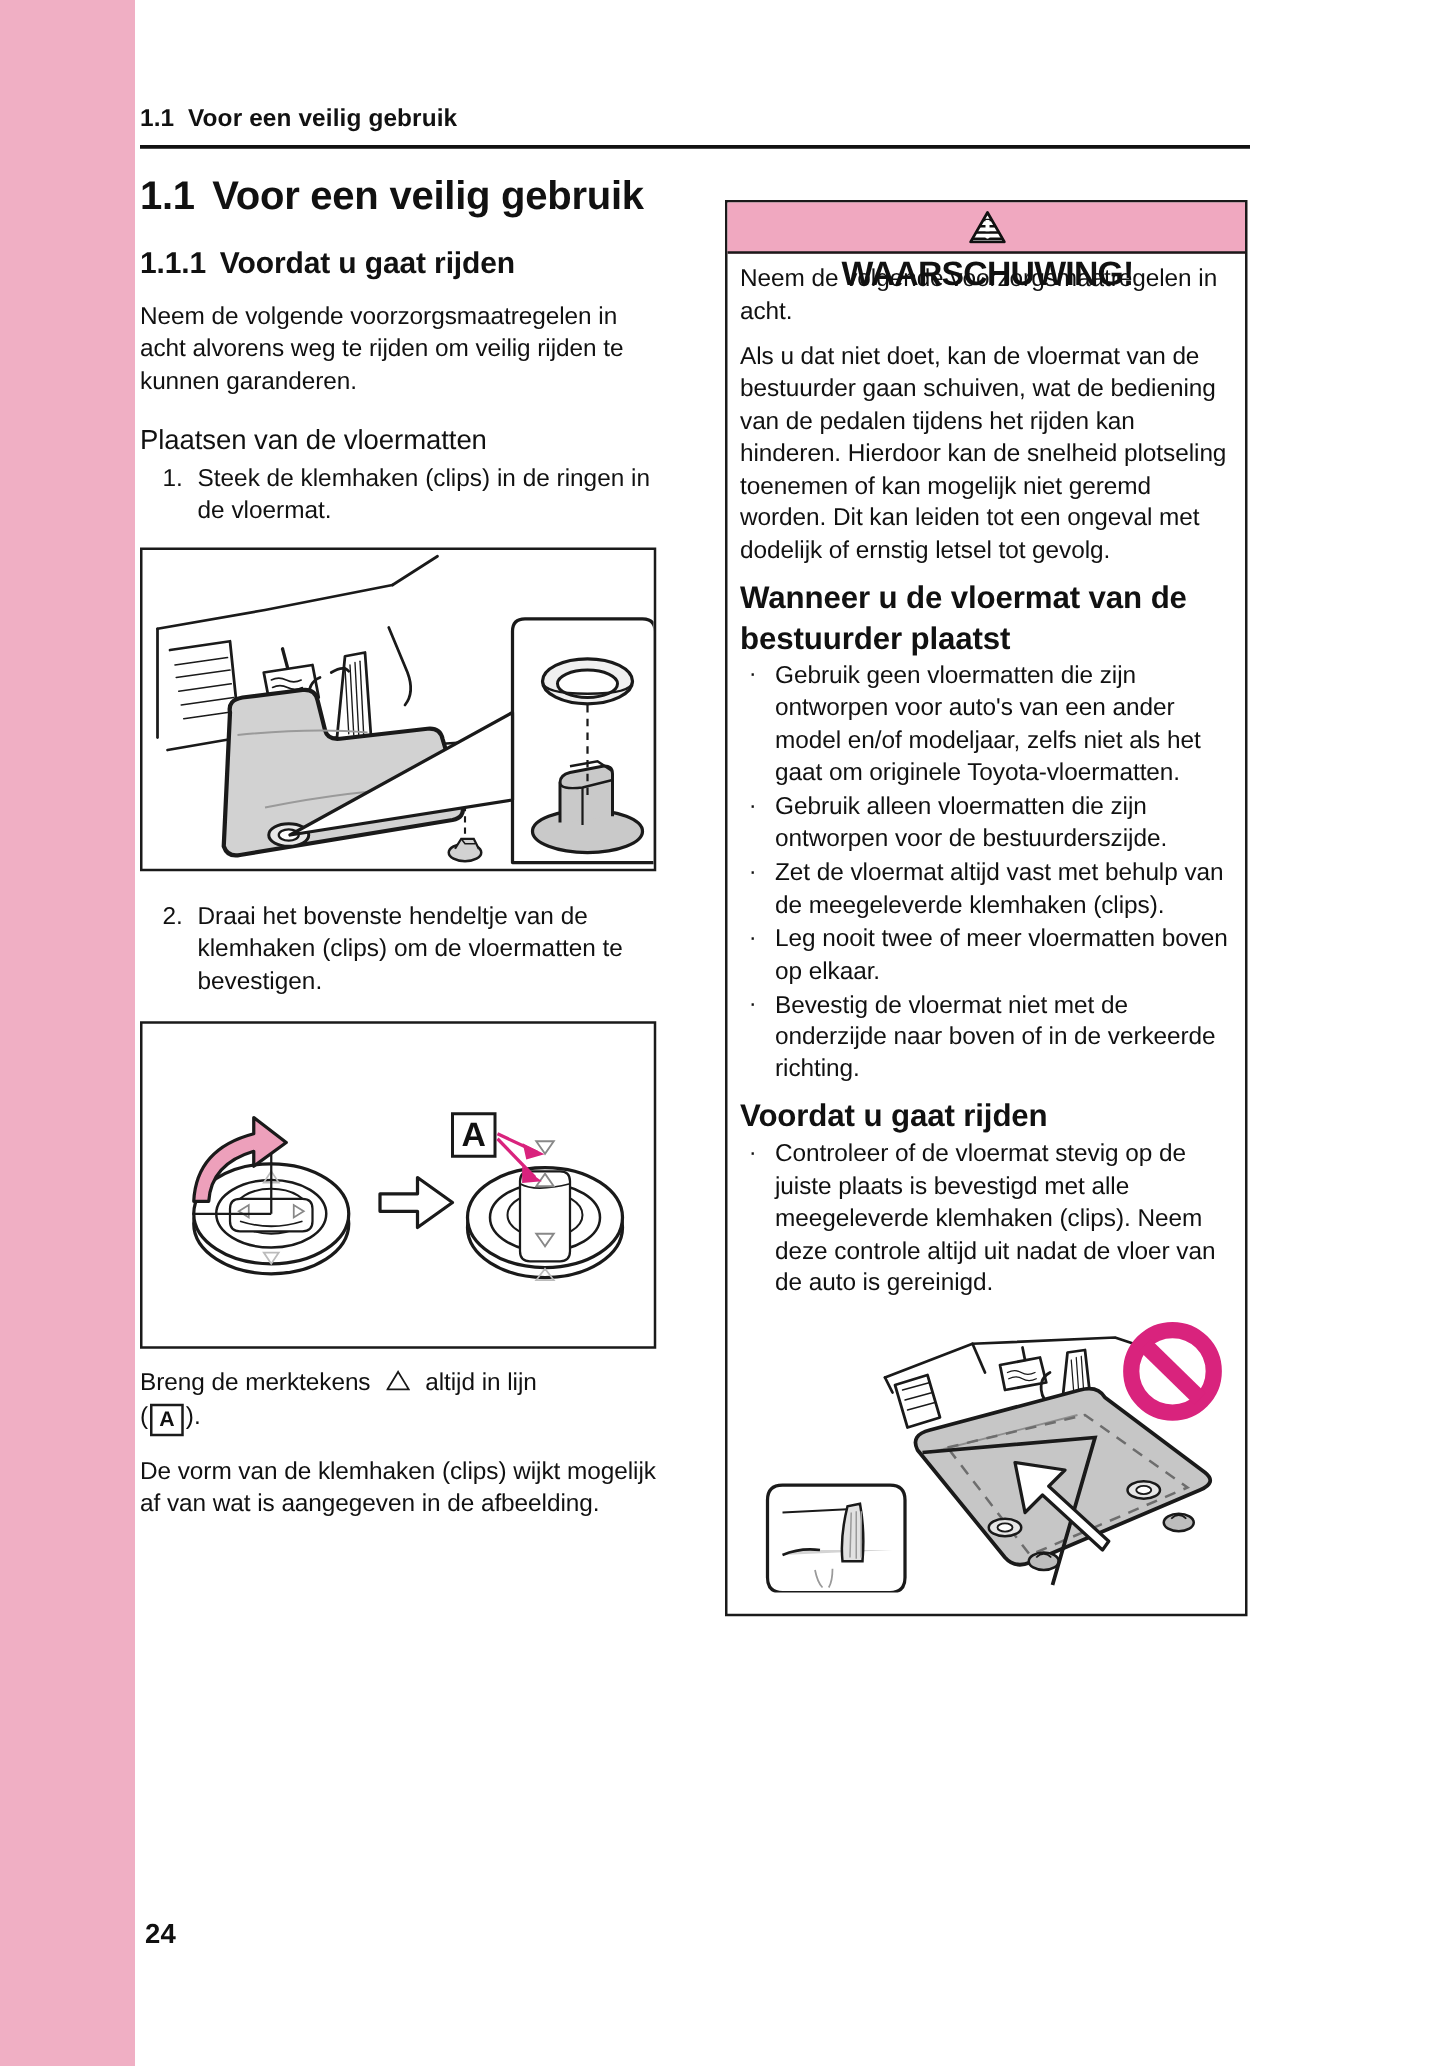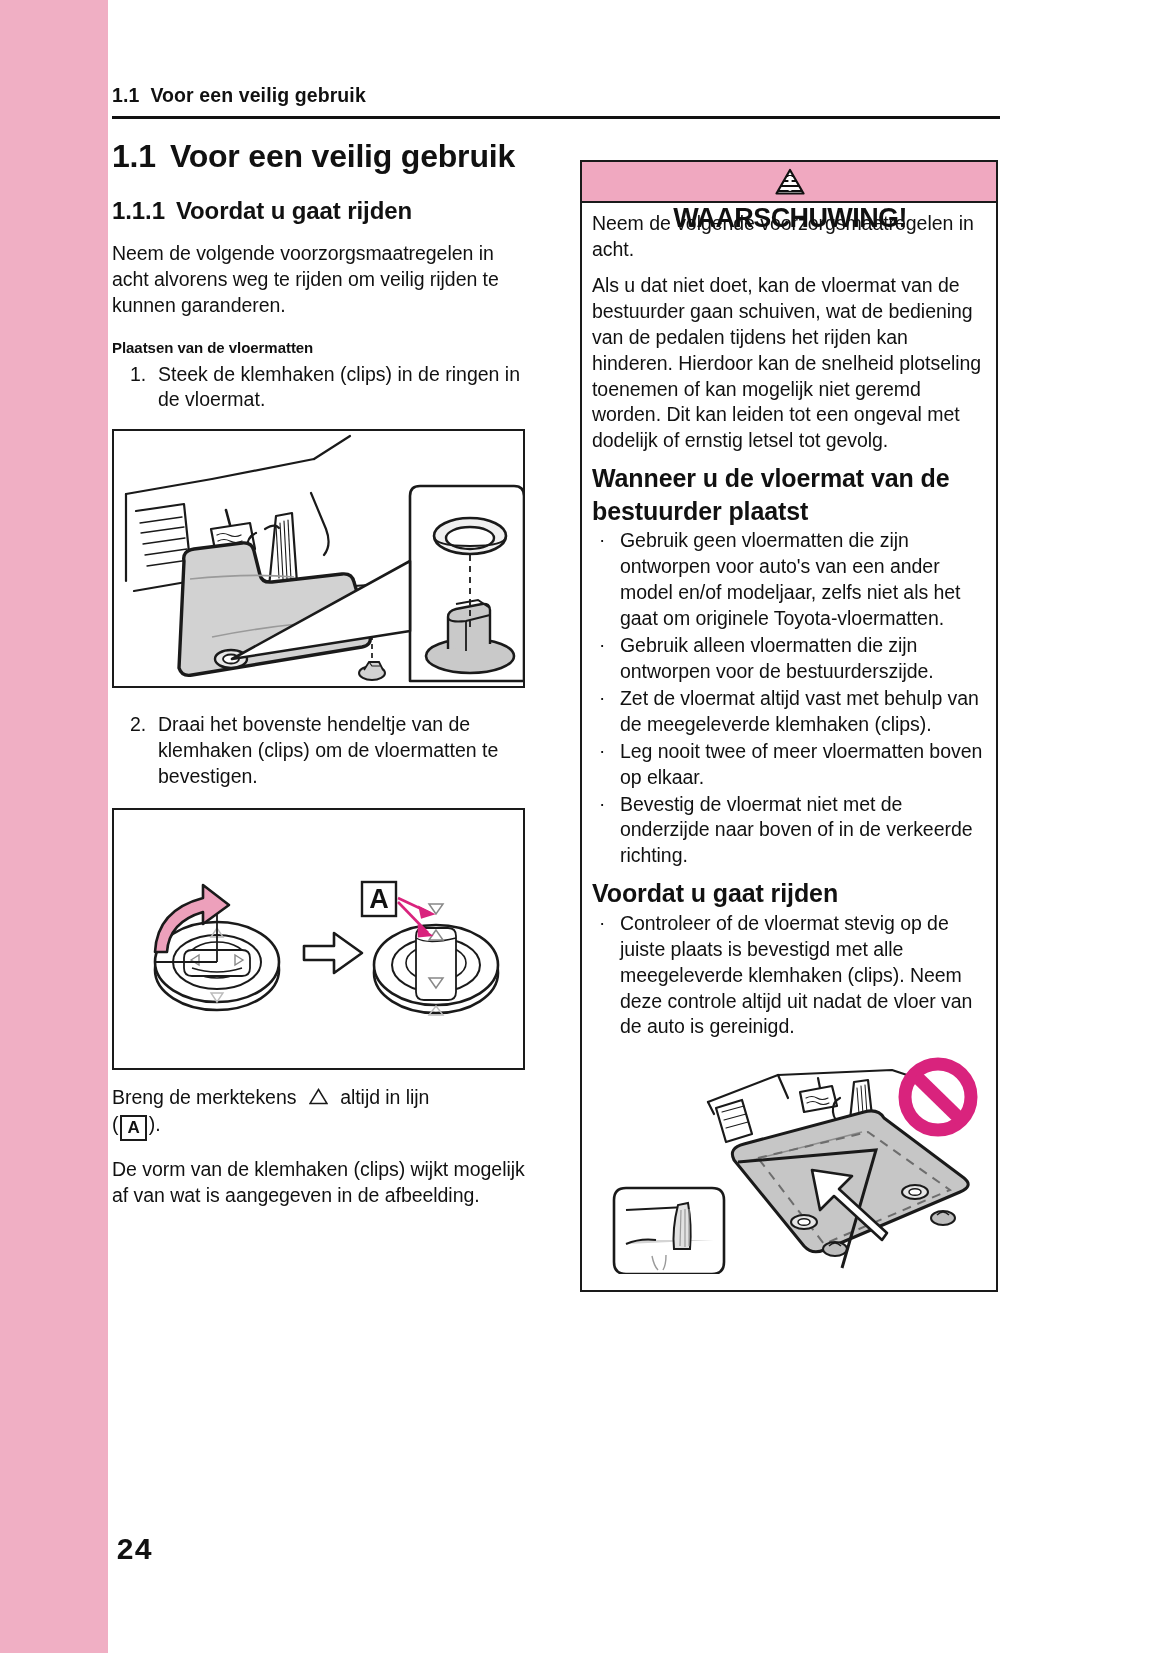--- a/index.html
+++ b/index.html
@@ -45,21 +45,21 @@
   }
   h1.sec .num{margin-right:14px;}
   h2.sub{
     margin:22px 0 0 0;font-size:24px;font-weight:bold;letter-spacing:-.1px;
   }
   h2.sub .num{margin-right:11px;}
   p.body{
     margin:16px 0 0 0;font-size:19.5px;line-height:1.33;letter-spacing:-.05px;
   }
   h3.run{
-    margin:20px 0 0 0;font-size:15px;font-weight:bold;letter-spacing:-.05px;
+    margin:20px 0 0 0;font-size:22px;font-weight:normal;letter-spacing:-.05px;
   }
   ol.steps{
     margin:6px 0 0 0;padding:0;list-style:none;
   }
   ol.steps li{
     font-size:19.5px;line-height:1.33;position:relative;
     padding-left:46px;margin-top:3px;
   }
   ol.steps li .marker{
     position:absolute;left:18px;top:0;width:30px;
@@ -110,21 +110,21 @@
   }
   .boxA{
     display:inline-block;border:2px solid #1a1a1a;
     font-size:17px;font-weight:bold;line-height:1;
     padding:2px 5px 3px 5px;vertical-align:-2px;margin:0 2px;
   }
 
   
   .pageno{
     position:absolute;left:116px;top:1534px;
-    font-size:30px;font-weight:bold;letter-spacing:.2px;font-family:Liberation Mono, monospace;
+    font-size:22px;font-weight:bold;letter-spacing:.2px;
   }
 </style>
 </head>
 <body>
 
 <div class="page">
 
   <div class="edge-bar"></div>
 
   <div class="run-head">

